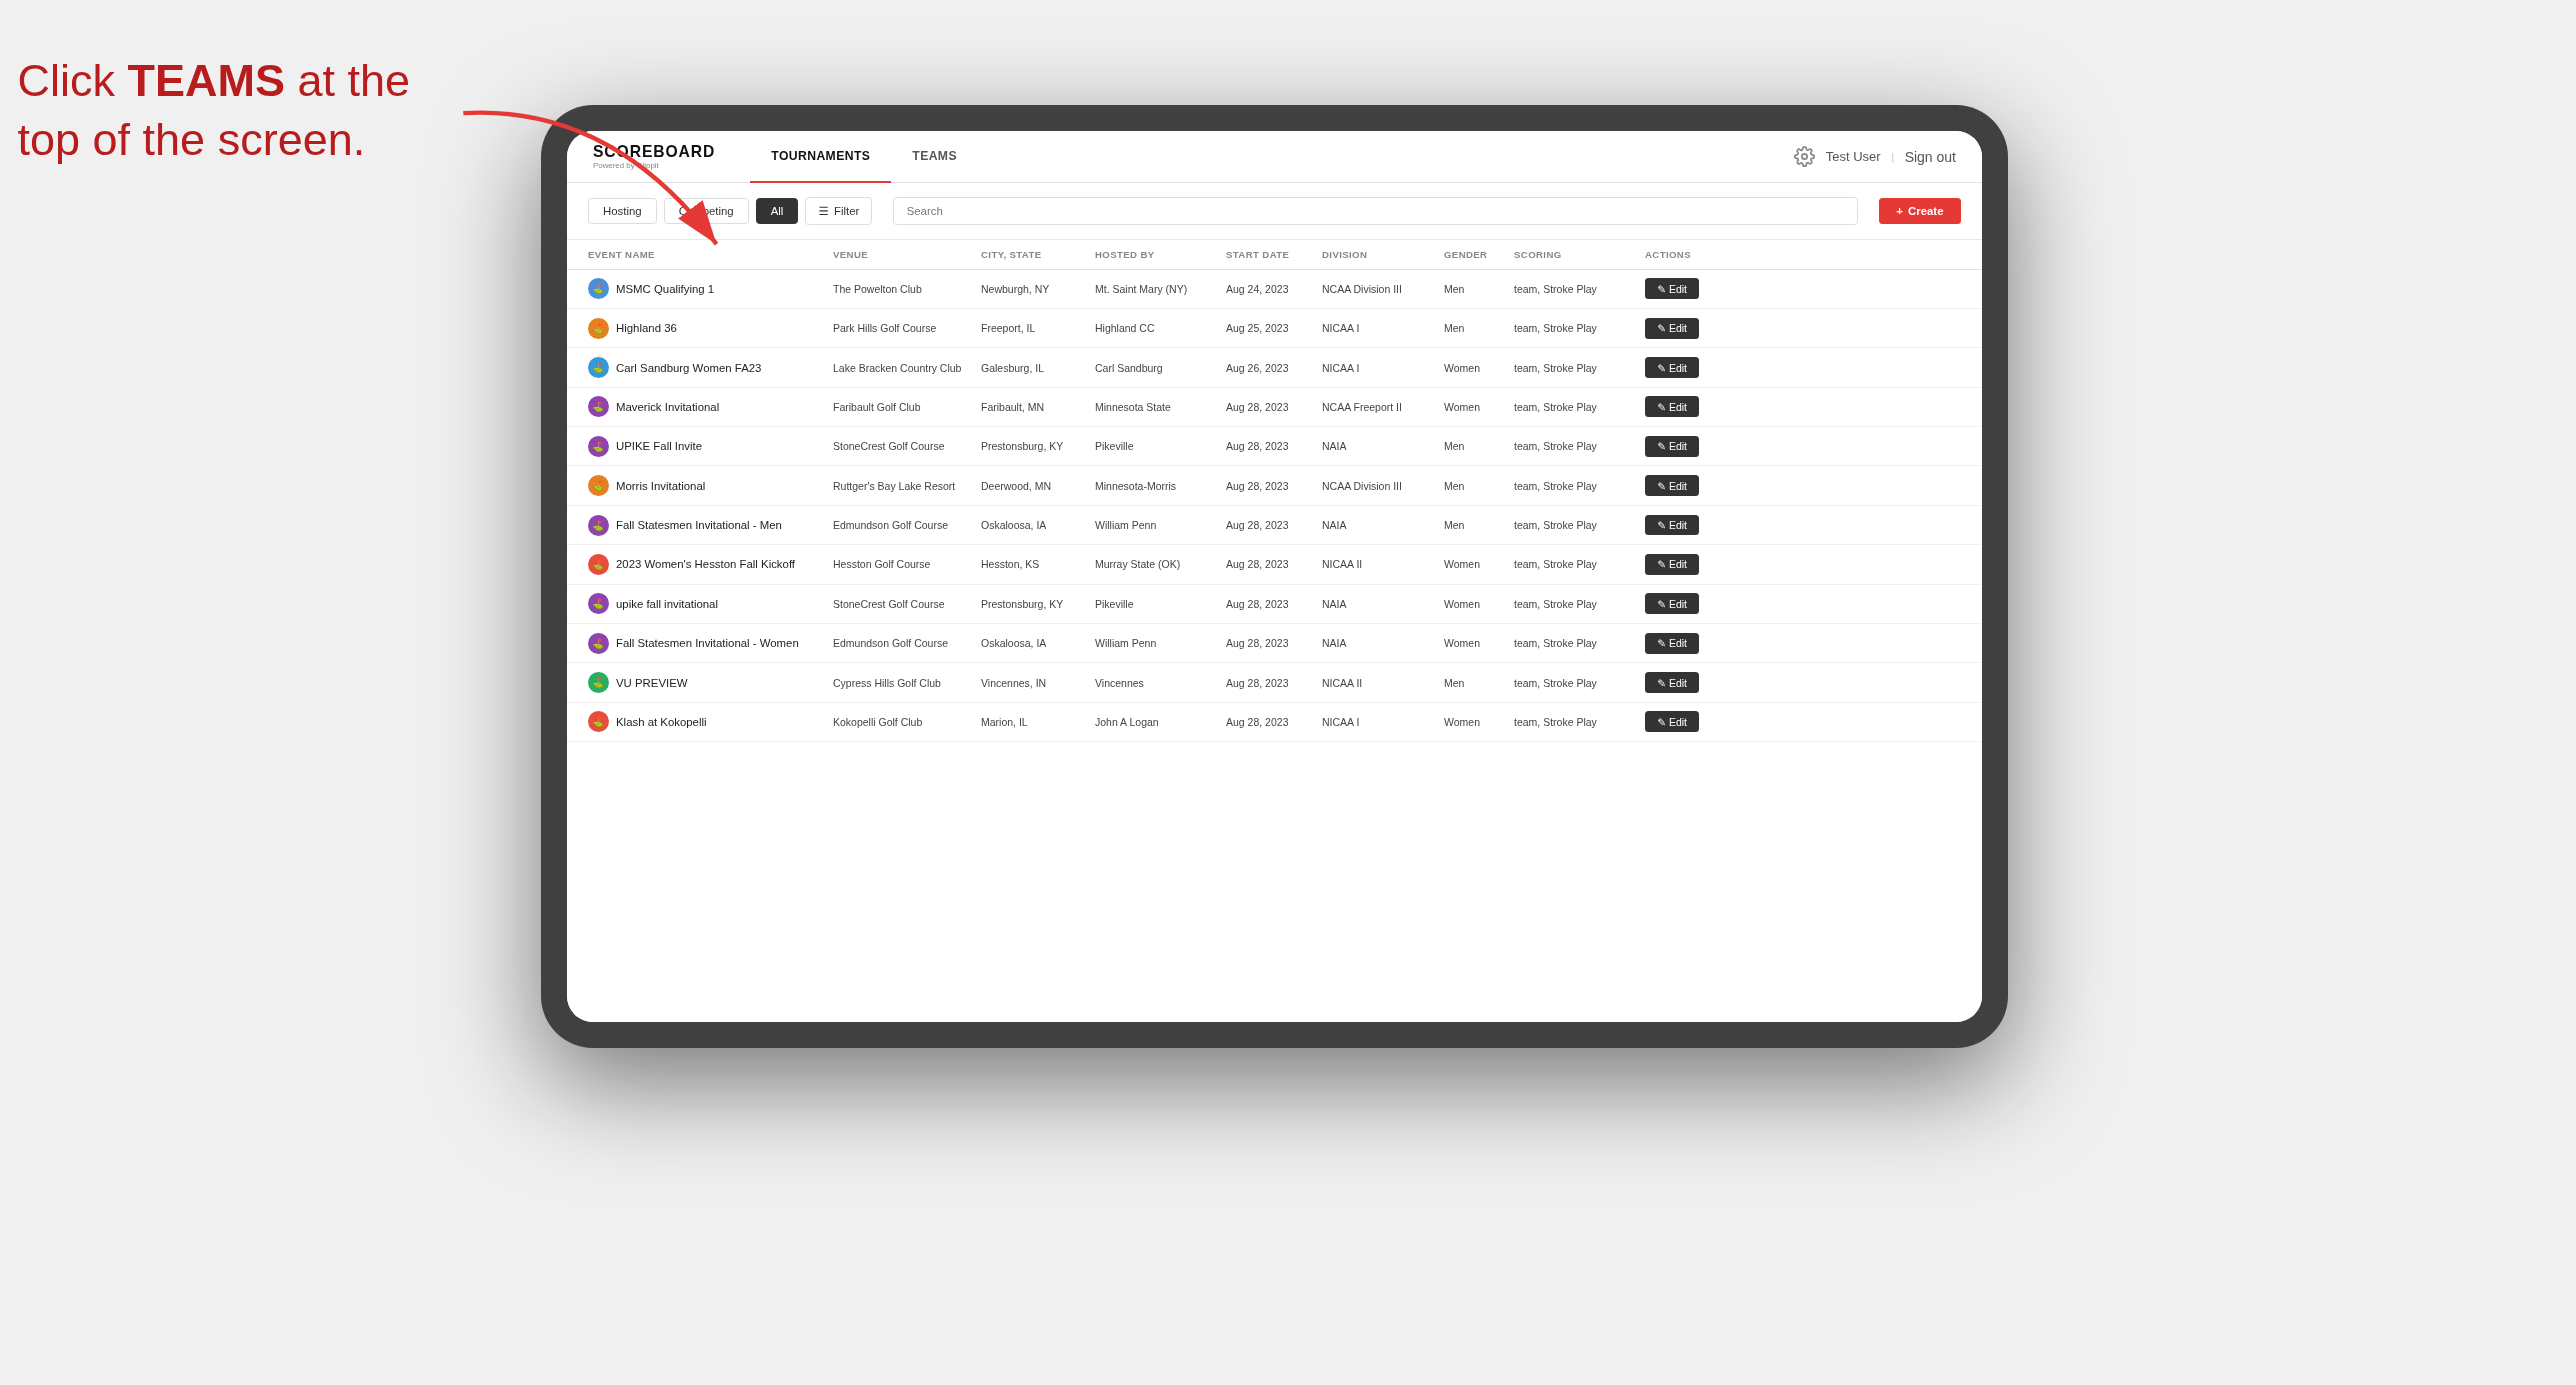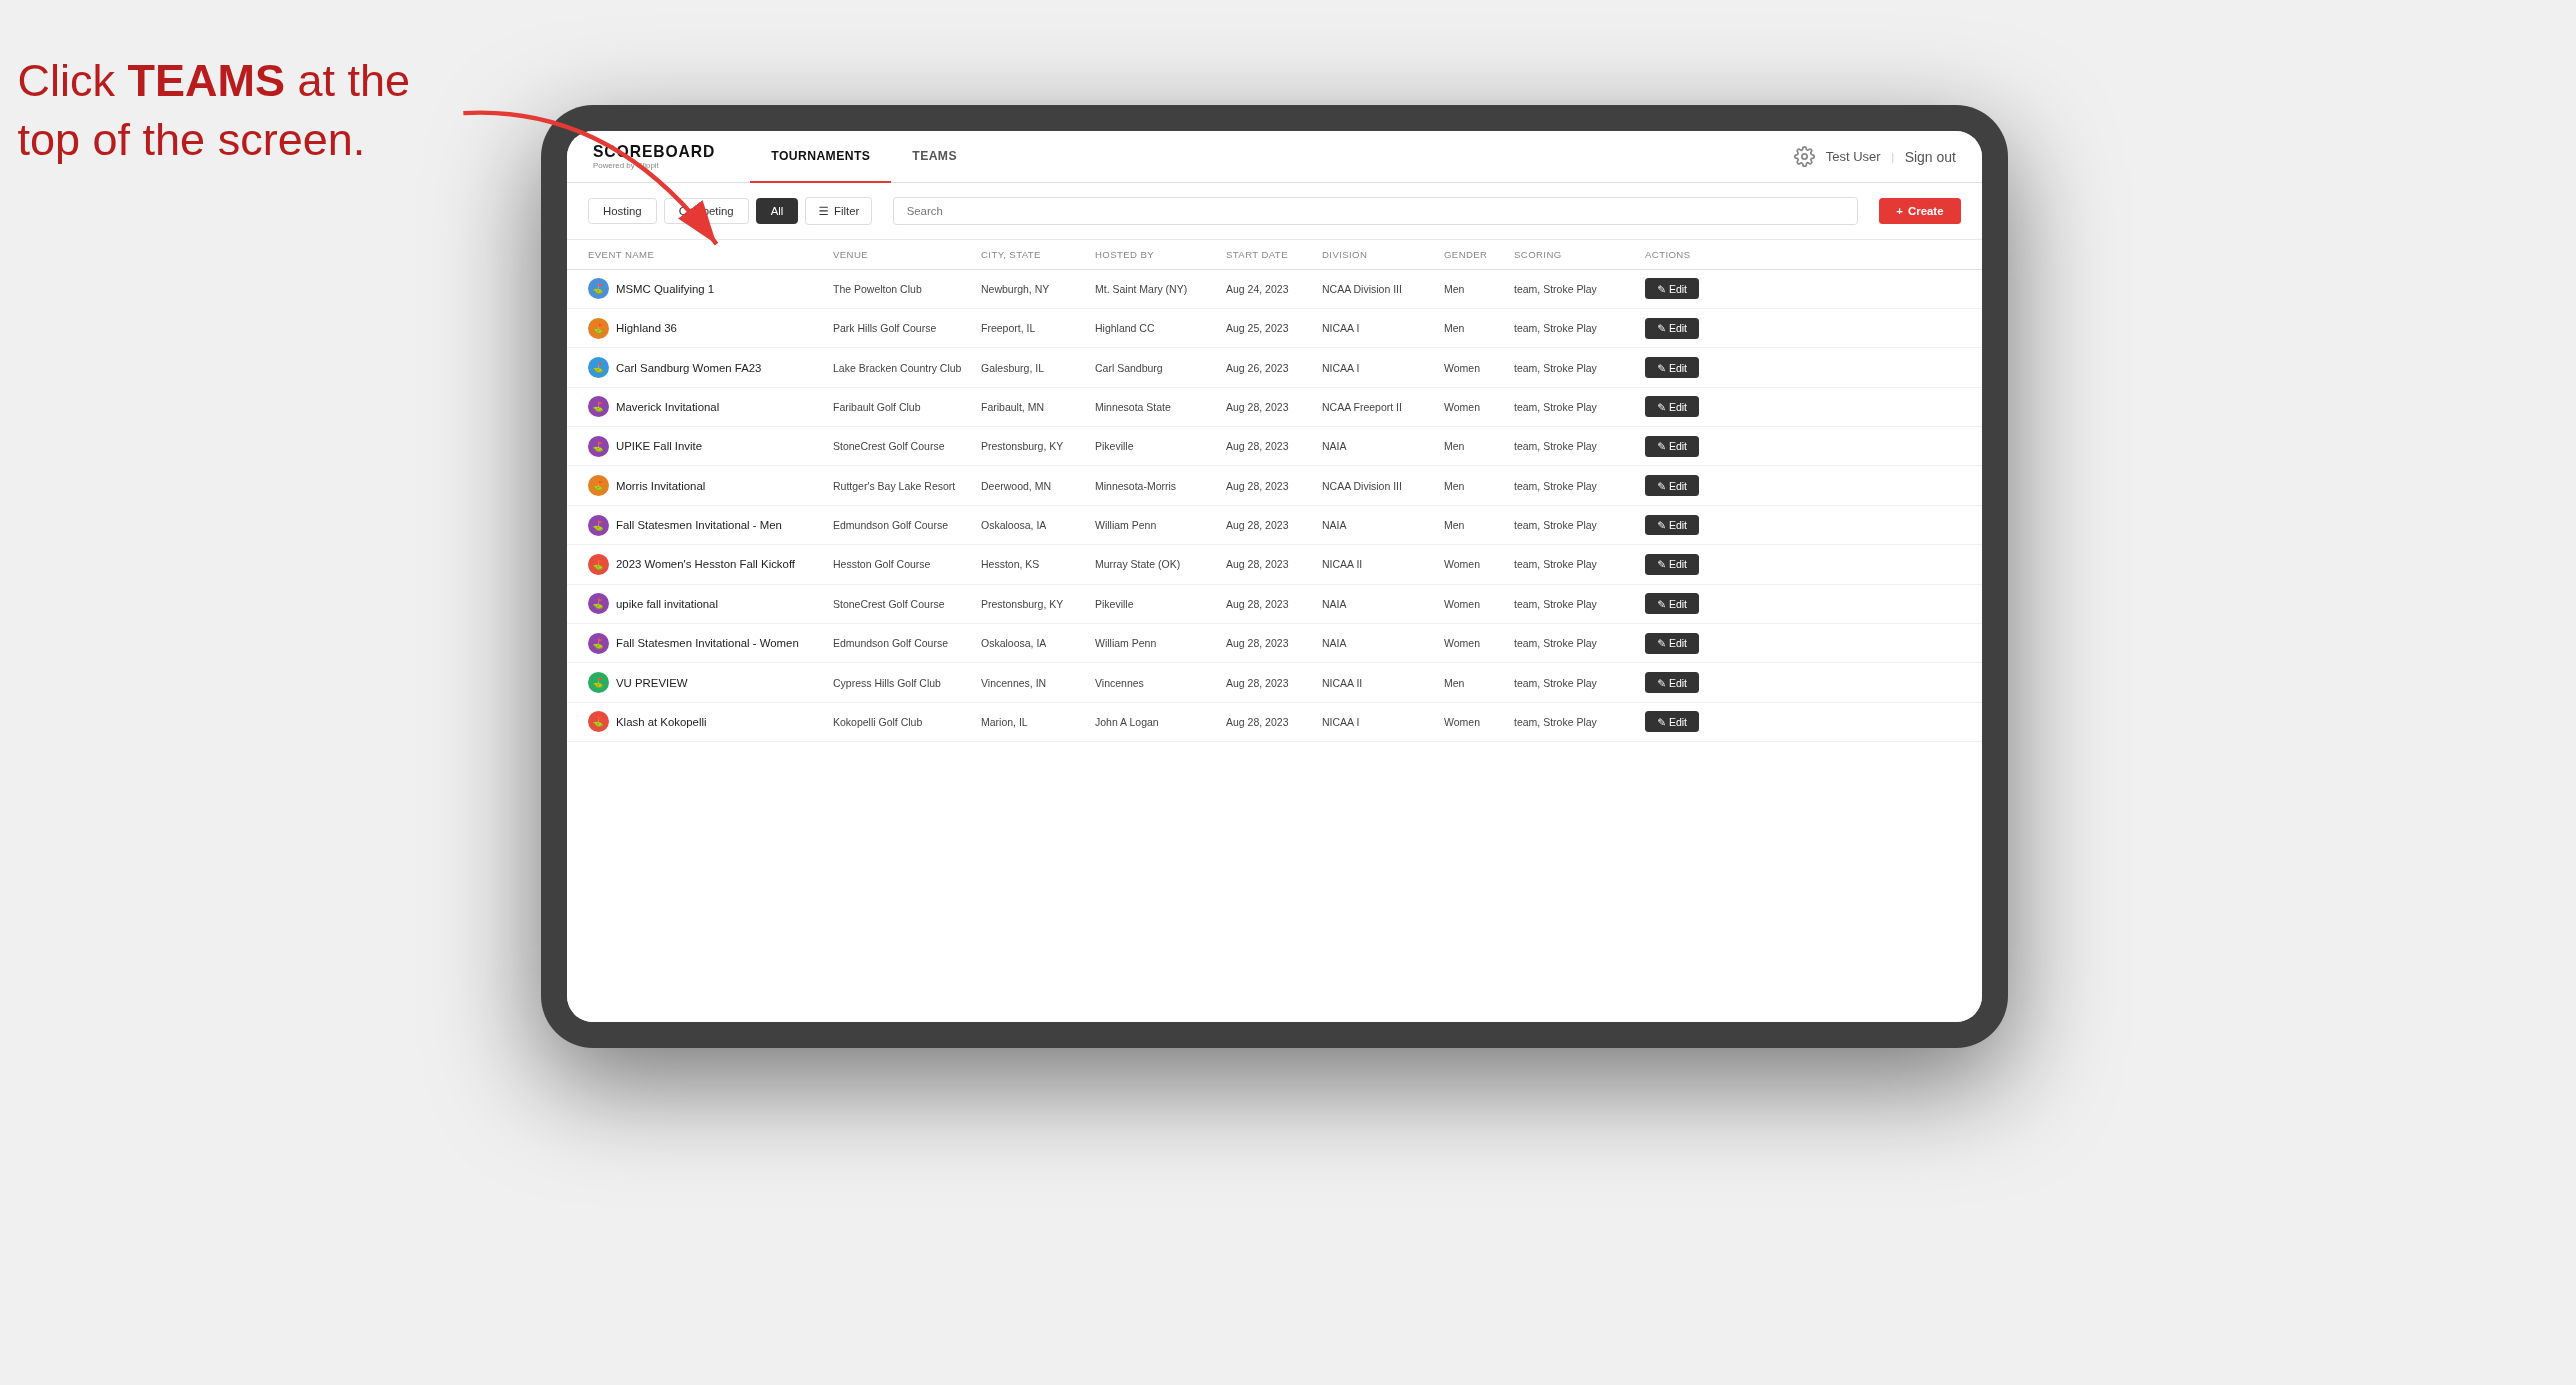--- a/index.html
+++ b/index.html
@@ -212,21 +212,21 @@
     .table-header {
       display: grid;
       grid-template-columns: 245px 148px 114px 131px 96px 122px 70px 131px 79px;
       padding: 8.7px 21px;
       border-bottom: 0.9px solid #e0e0e0;
       background: #fff;
     }
 
     .col-header {
       font-size: 9.6px;
-      font-weight: 400;
+      font-weight: 700;
       color: #888;
       letter-spacing: 0.4px;
       text-transform: uppercase;
     }
 
     .table-row {
       display: grid;
       grid-template-columns: 245px 148px 114px 131px 96px 122px 70px 131px 79px;
       padding: 8.7px 21px;
       border-bottom: 0.9px solid #f0f0f0;

